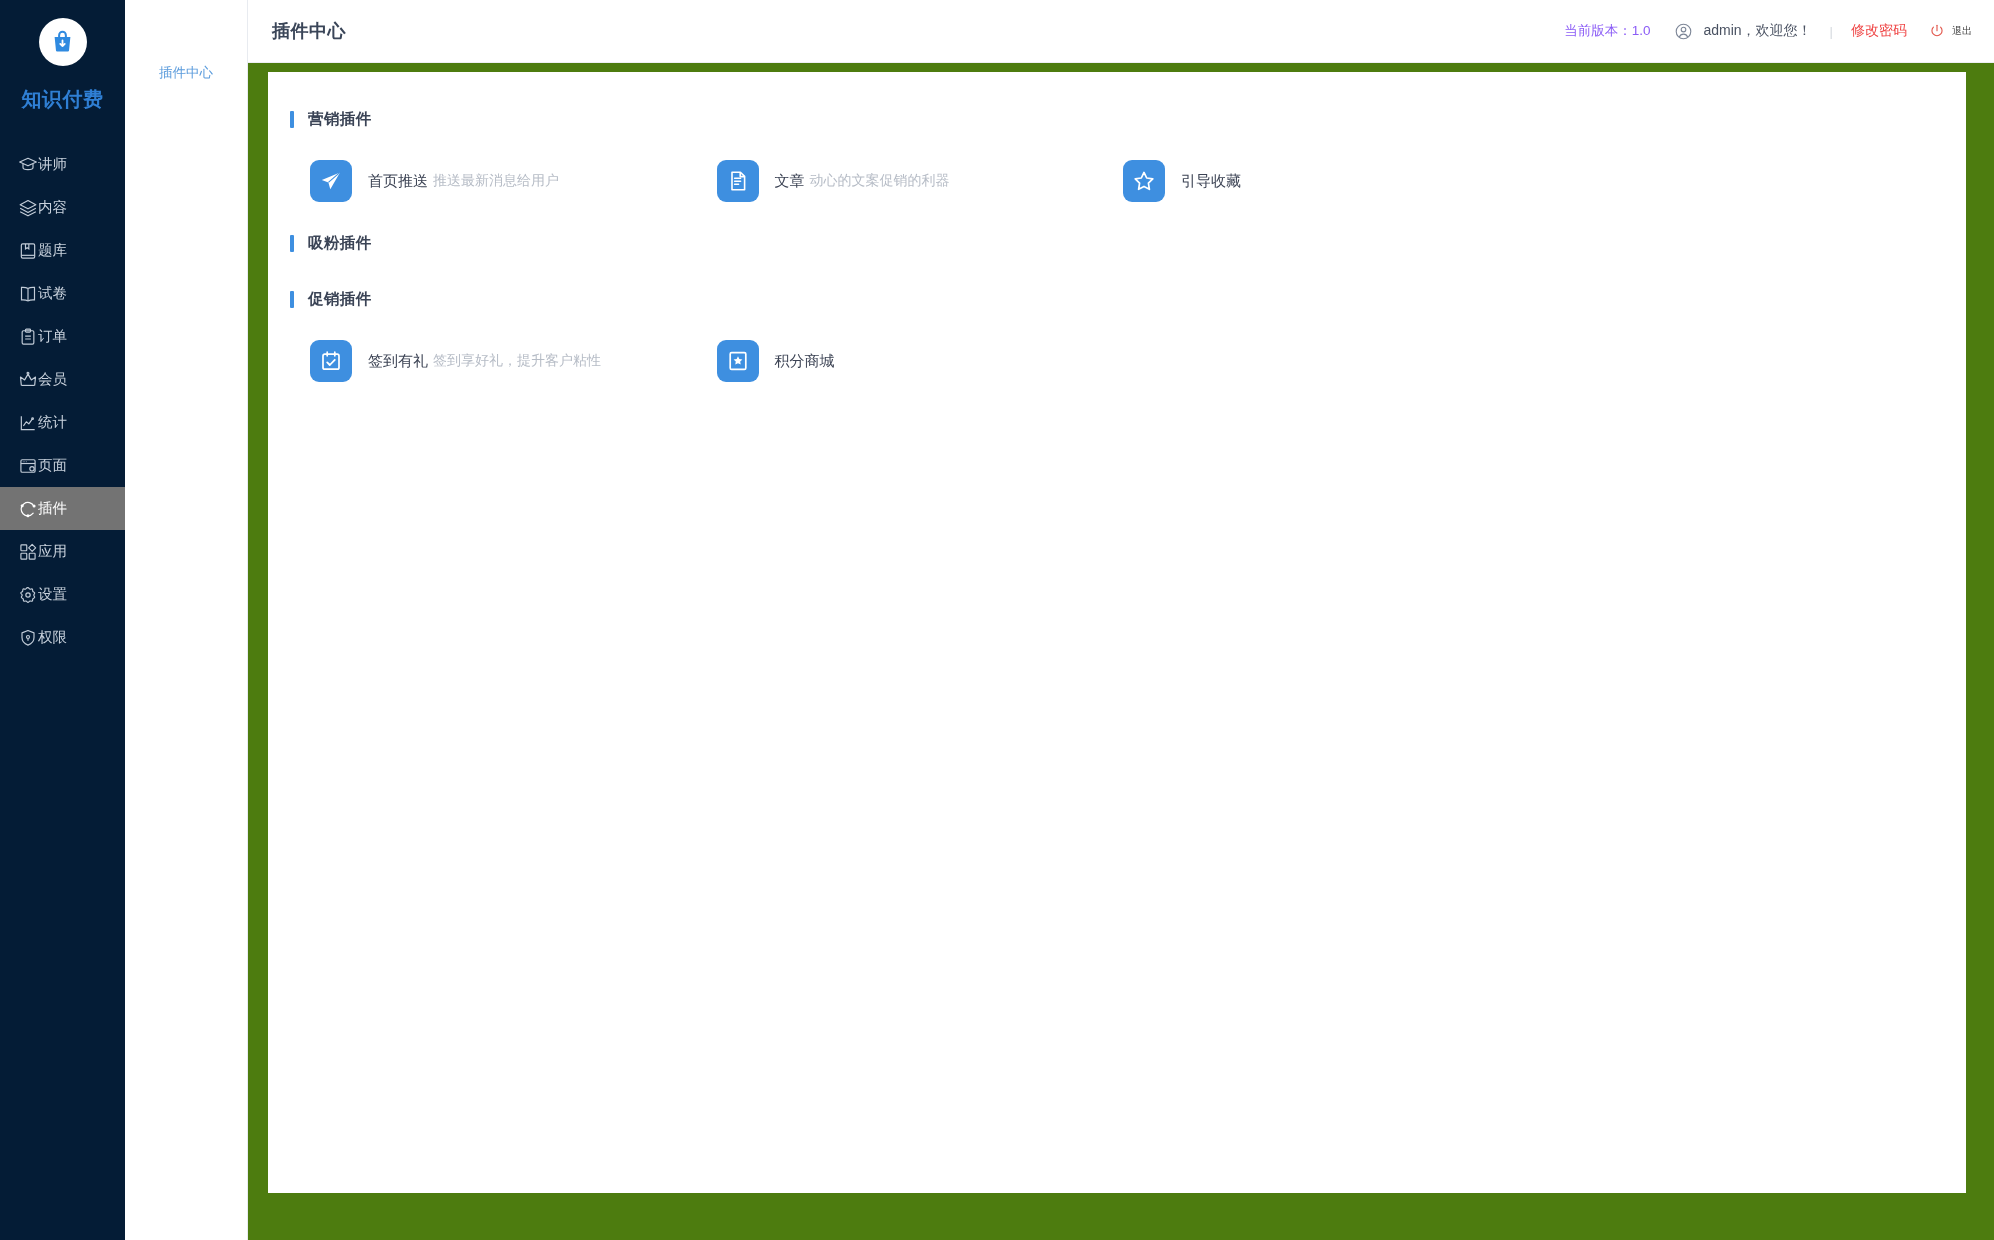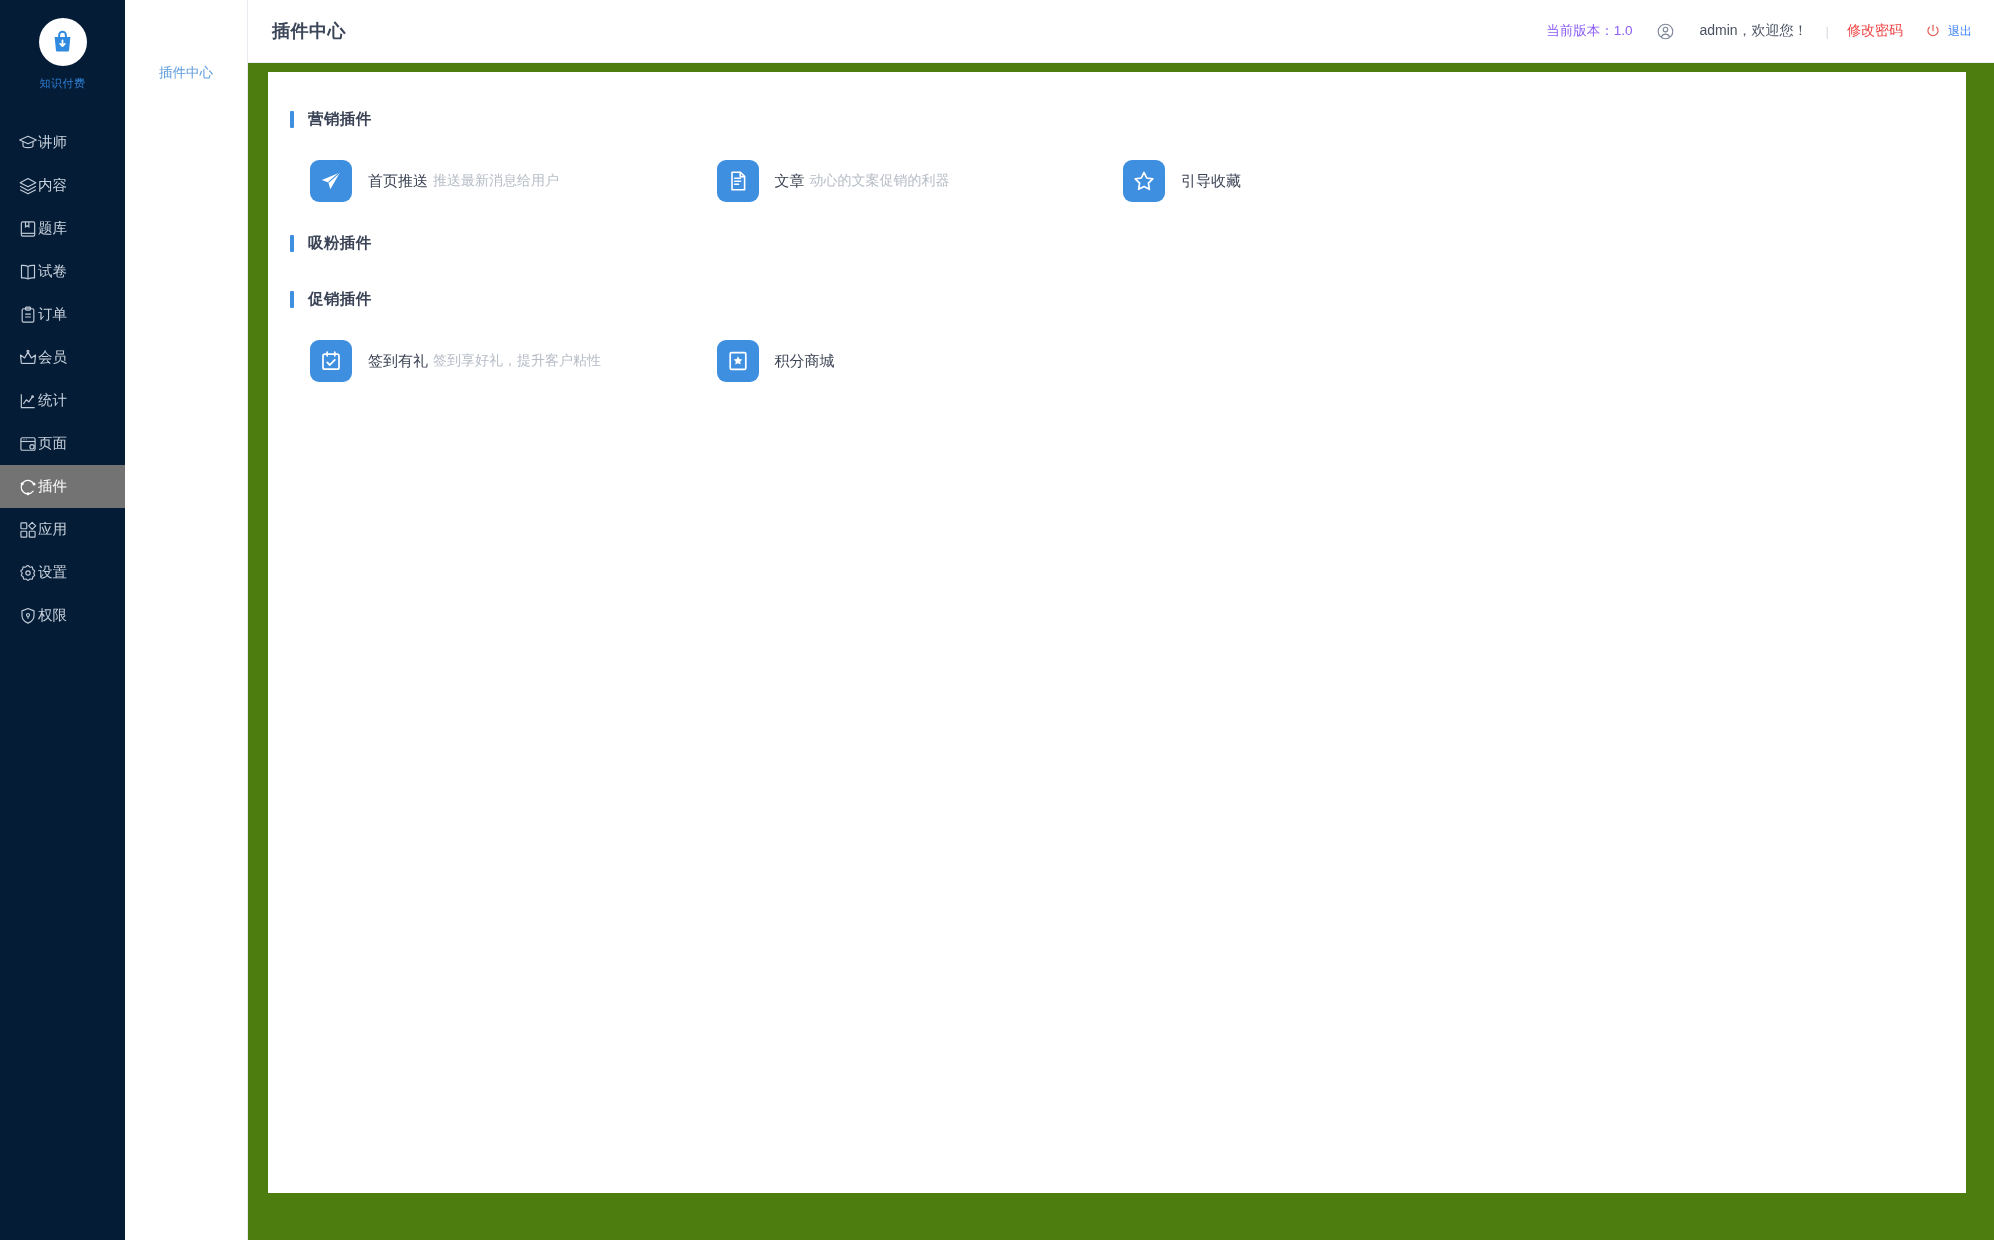--- a/index.html
+++ b/index.html
@@ -18,22 +18,22 @@
     flex: 0 0 125px;
     display: flex; flex-direction: column; align-items: stretch;
   }
   .brand { padding-top: 18px; padding-bottom: 14px; text-align: center; }
   .brand-logo {
     width: 48px; height: 48px; border-radius: 50%;
     background: #ffffff; margin: 0 auto;
     display: flex; align-items: center; justify-content: center;
   }
   .brand-name {
-    margin-top: 10px; font-size: 11px; color: #2f7fd4;
-    font-weight: 400; letter-spacing: .5px;
+    margin-top: 20px; font-size: 20px; color: #2f7fd4;
+    font-weight: 700; letter-spacing: .5px;
   }
   .nav-list { margin-top: 16px; }
   .nav-item {
     height: 43px; display: flex; align-items: center;
     padding-left: 18px; gap: 0; cursor: pointer;
     color: #c9d2dd; font-size: 14.5px;
   }
   .nav-item .nav-ico { width: 20px; height: 20px; flex: 0 0 20px; display: block; }
   .nav-item.active { background: #737373; color: #ffffff; }
   .nav-item.active .nav-ico { stroke: #ffffff; }
@@ -55,28 +55,28 @@
   .main { flex: 1 1 auto; height: 1240px; display: flex; flex-direction: column; min-width: 0; }
   .topbar {
     height: 63px; flex: 0 0 63px; background: #ffffff;
     border-bottom: 1px solid #edeff3;
     display: flex; align-items: center; justify-content: space-between;
     padding: 0 22px 0 24px;
   }
   .page-title { font-size: 18px; font-weight: 700; color: #3a4558; letter-spacing: .5px; }
   .topbar-right { display: flex; align-items: center; gap: 0; }
   .version { font-size: 13.5px; color: #8b5cf6; margin-right: 24px; }
-  .user-chip { display: flex; align-items: center; gap: 24px; margin-right: 18px; }
+  .user-chip { display: flex; align-items: center; gap: 10px; margin-right: 18px; }
   .user-chip .user-text { font-size: 14px; color: #4b5musical; }
   .user-text { font-size: 14px; color: #4a5262; }
   .vbar { color: #d4d8de; font-size: 13px; margin-right: 18px; }
   .link-btn {
     font-size: 14px; color: #ef4444; cursor: pointer; margin-right: 22px;
   }
-  .logout { display: flex; align-items: center; gap: 7px; cursor: pointer; font-size: 12px; color: #3b82f6; }
+  .logout { display: flex; align-items: center; gap: 7px; cursor: pointer; font-size: 10px; color: #404040; }
 
   .content-wrap { flex: 1 1 auto; background: #4d7c0f; padding: 9px 28px 38px 20px; overflow: hidden; }
   .panel { background: #ffffff; width: 100%; height: 1121px; padding: 34px 30px 0 22px; }
 
   .section { margin-bottom: 0; }
   .section-head { display: flex; align-items: center; gap: 14px; height: 26px; margin-bottom: 6px; }
   .section-bar { width: 4px; height: 17px; background: #3e8fe0; border-radius: 1px; flex: 0 0 4px; }
   .section-title { font-size: 15.5px; font-weight: 700; color: #3b4456; letter-spacing: .4px; }
 
   .plugin-grid { display: grid; grid-template-columns: repeat(4, 1fr); row-gap: 20px; padding: 22px 0 28px 20px; }

